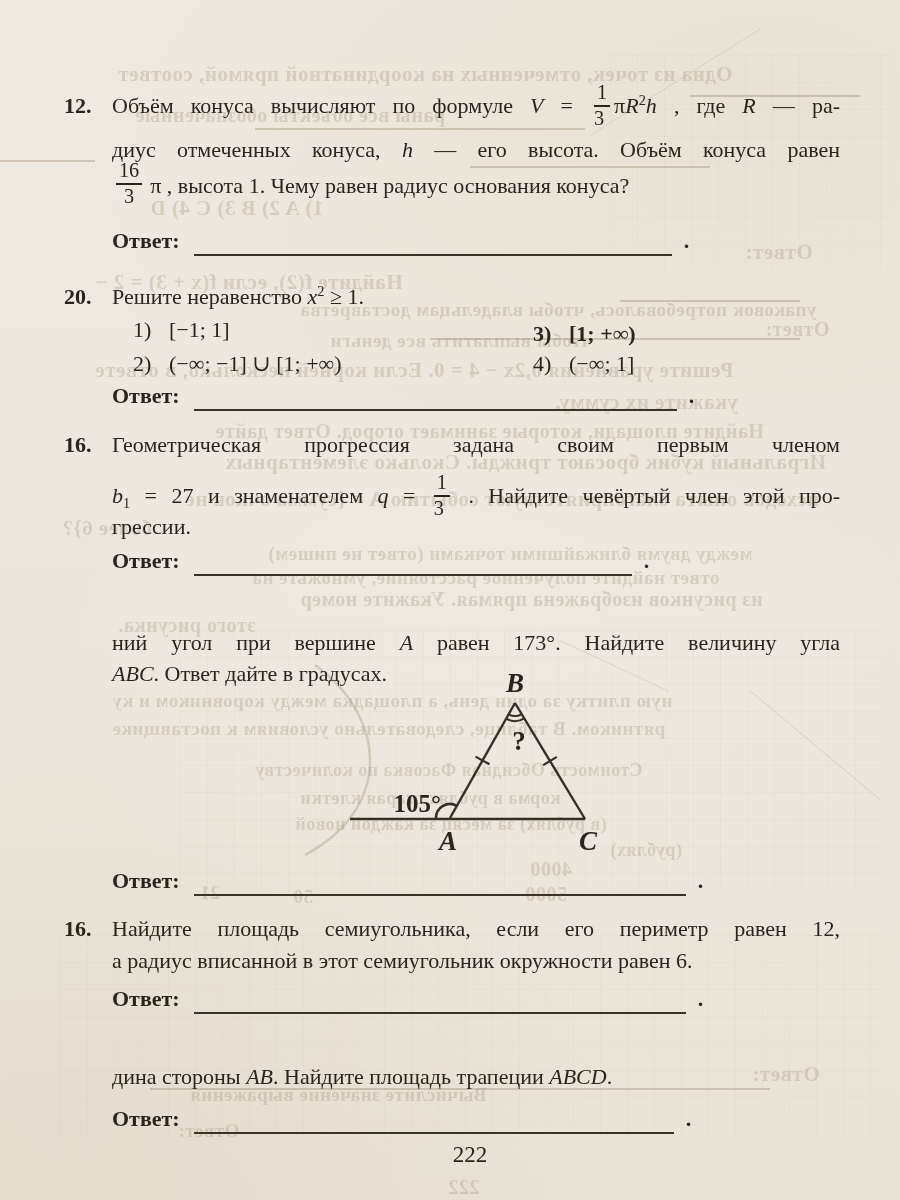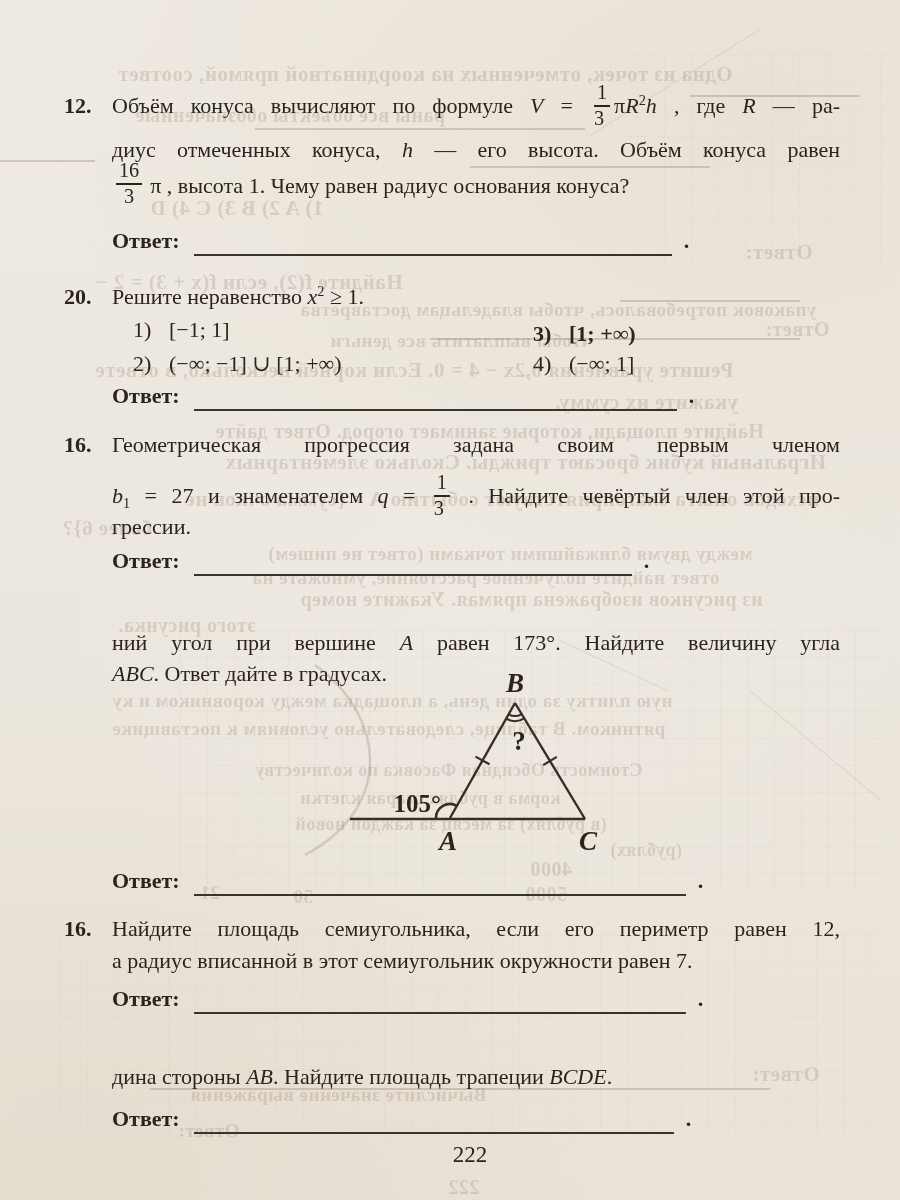--- a/index.html
+++ b/index.html
@@ -189,28 +189,28 @@
 
     <div class="ans" style="top:866px;left:112px;">
       <b class="albl">Ответ:</b>
       <span class="rule" style="width:492px;"></span>
       <span class="dot">.</span>
     </div>
 
     <div class="line jl" style="top:914px;left:64px;width:776px;">
       <b class="pnum">16.</b><span><span>Найдите площадь семиугольника, если его периметр равен 12,</span></span>
     </div>
-    <div class="line" style="top:946px;left:112px;"><span>а радиус вписанной в этот семиугольник окружности равен 7.</span></div>
+    <div class="line" style="top:946px;left:112px;"><span>а радиус вписанной в этот семиугольник окружности равен 6.</span></div>
     <div class="ans" style="top:984px;left:112px;">
       <b class="albl">Ответ:</b>
       <span class="rule" style="width:492px;"></span>
       <span class="dot">.</span>
     </div>
 
-    <div class="line" style="top:1062px;left:112px;"><span>дина стороны </span><span class="it">AB</span><span>. Найдите площадь трапеции </span><span class="it">BCDE</span><span>.</span></div>
+    <div class="line" style="top:1062px;left:112px;"><span>дина стороны </span><span class="it">AB</span><span>. Найдите площадь трапеции </span><span class="it">ABCD</span><span>.</span></div>
     <div class="ans" style="top:1104px;left:112px;">
       <b class="albl">Ответ:</b>
       <span class="rule" style="width:480px;"></span>
       <span class="dot">.</span>
     </div>
 
     <div class="pageno">222</div>
   </div>
 </div>
 

